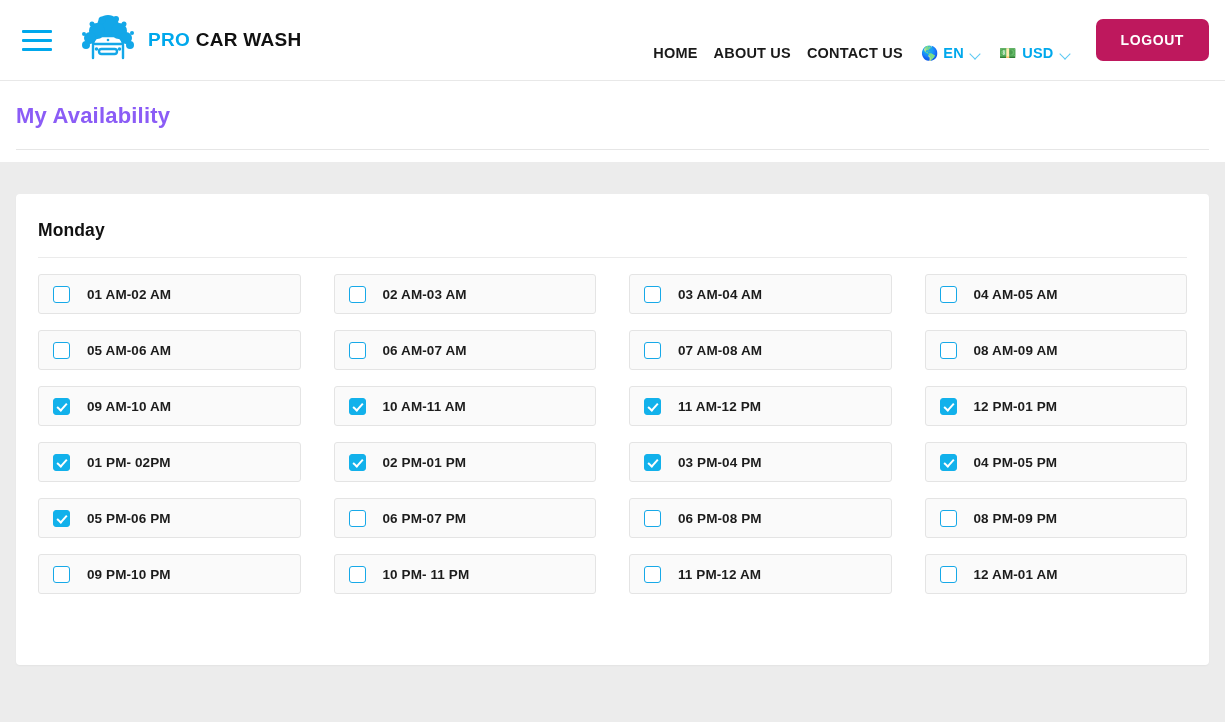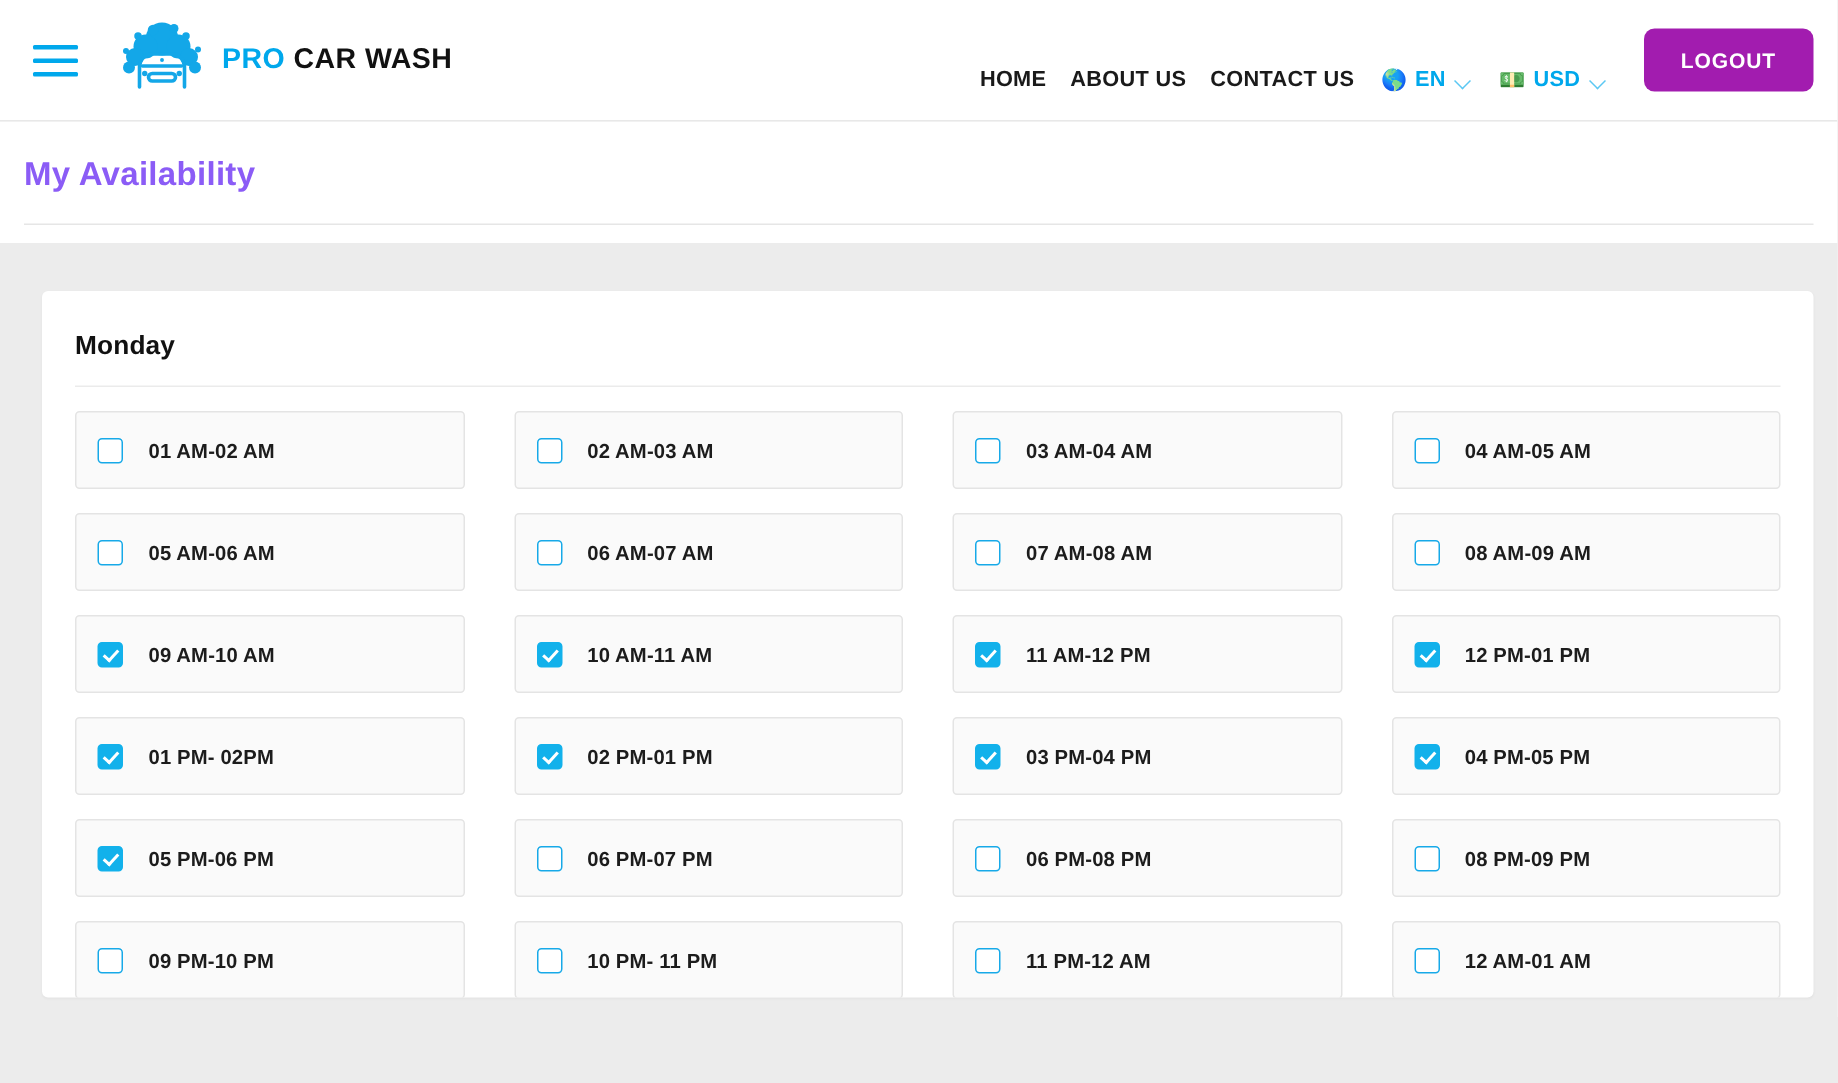--- a/index.html
+++ b/index.html
@@ -97,21 +97,21 @@
     content: "";
     position: absolute;
     left: 0; top: 0;
     width: 7px; height: 7px;
     border-right: 1.6px solid #5bc8f3;
     border-bottom: 1.6px solid #5bc8f3;
     transform: rotate(45deg);
   }
   .logout-btn {
     margin-left: 16px;
-    background: #a21caf;
+    background: #be185d;
     color: #ffffff;
     font-size: 14px;
     font-weight: bold;
     letter-spacing: .6px;
     border: none;
     border-radius: 7px;
     padding: 13px 25px;
     cursor: pointer;
     font-family: "Liberation Sans", sans-serif;
   }
@@ -130,21 +130,21 @@
   }
   .titlebar-rule {
     border-top: 1px solid #e6e6e6;
     height: 0;
   }
   .title-gap { height: 12px; background: #ffffff; }
 
   
   .content-area {
     background: #ececec;
-    padding: 32px 16px 0 28px;
+    padding: 32px 16px 0 16px;
     height: 503px;
   }
   .card {
     background: #ffffff;
     border-radius: 4px;
     padding: 26px 22px 0 22px;
     height: 100%;
     overflow: hidden;
     box-shadow: 0 1px 2px rgba(0,0,0,.04);
   }
@@ -162,21 +162,21 @@
   .slot-grid {
     display: grid;
     grid-template-columns: repeat(4, 1fr);
     column-gap: 33px;
     row-gap: 16px;
   }
   .slot {
     background: #fafafa;
     border: 1px solid #e4e4e4;
     border-radius: 3px;
-    height: 52px;
+    height: 40px;
     display: flex;
     align-items: center;
     padding: 0 14px;
     cursor: pointer;
     user-select: none;
   }
   .cbox {
     width: 17px;
     height: 17px;
     border: 1.6px solid #17a9e8;

